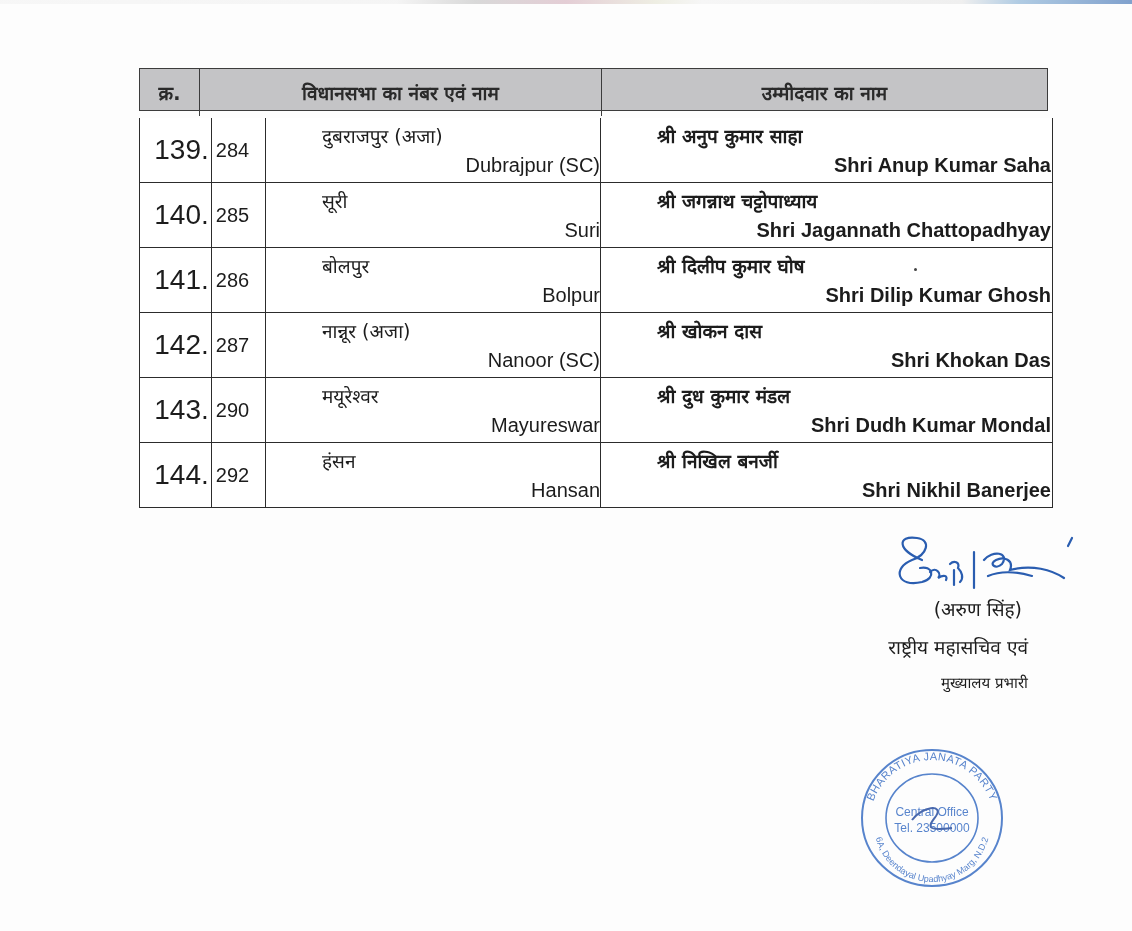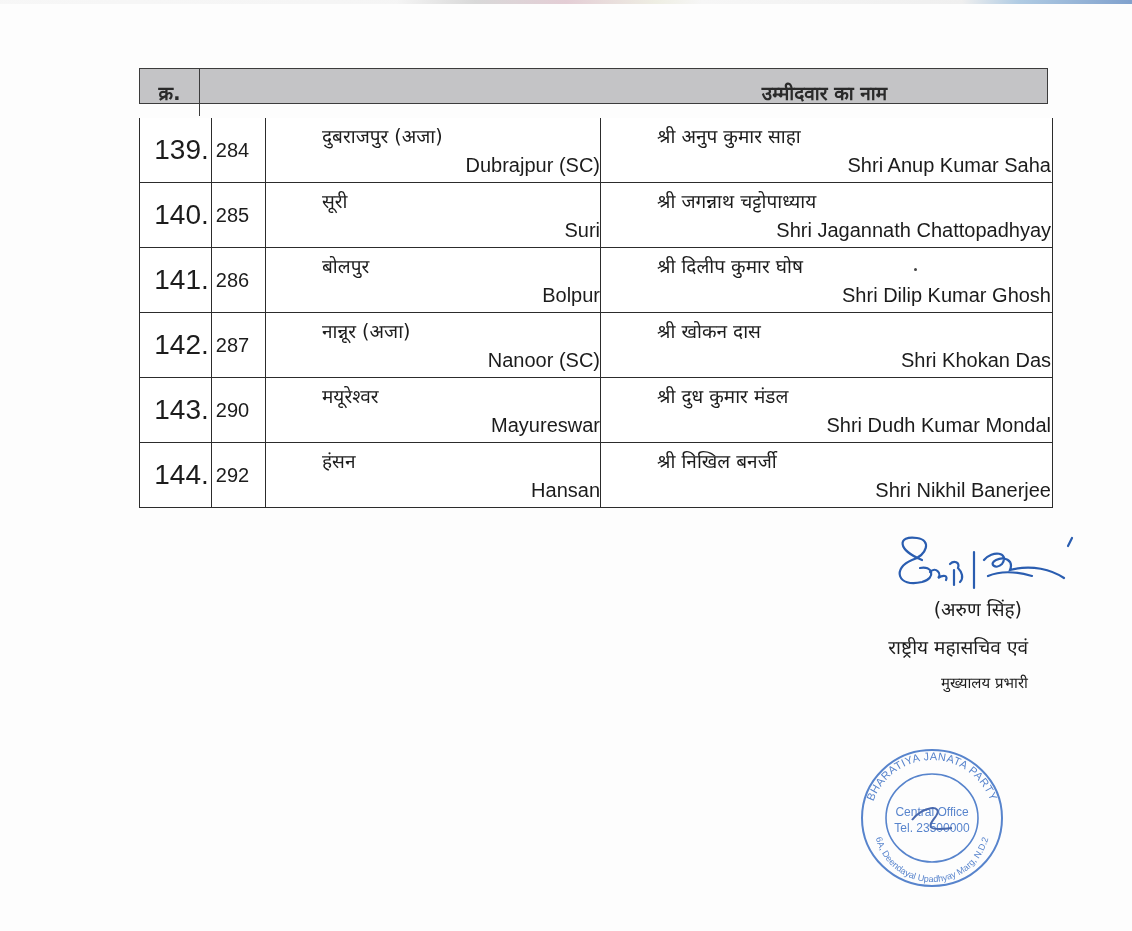--- a/index.html
+++ b/index.html
@@ -11,21 +11,21 @@
   }
   .scan-strip {
     position: absolute; top: 0; left: 0; width: 1132px; height: 4px;
     background: linear-gradient(90deg, #f4f4f4 0%, #f1f1f1 35%, #c9c9c9 42%, #d9b9c4 50%, #e8e8d8 58%, #f3f3f3 62%, #e9e9e9 85%, #8fb6d8 90%, #4a79b8 100%);
     opacity: 0.7;
   }
   .table {
     position: absolute; left: 139px; top: 68px;
   }
   .hdr {
-    position: absolute; left: 0; top: 0; width: 909px; height: 36px;
+    position: absolute; left: 0; top: 0; width: 909px; height: 43px;
     background: #c4c4c6;
     border: 1.5px solid #3c3c3c;
     box-sizing: border-box;
   }
   .hdr .hcell {
     position: absolute; top: 0; height: 47px;
     display: flex; align-items: center; justify-content: center;
     font-family: "DejaVu Sans", sans-serif;
     font-weight: bold; font-size: 19px; color: #2a2a2a;
   }
@@ -51,21 +51,21 @@
   .row .ac {
     left: 60px; width: 66px; border-right: 1.5px solid #2c2c2c;
     display: flex; align-items: center; justify-content: center;
     font-size: 20px;
   }
   .row .nm {
     left: 126px; width: 335px; border-right: 1.5px solid #2c2c2c;
     padding-left: 10px; padding-top: 3px;
   }
   .row .cand {
-    left: 461px; width: 450px; padding-left: 10px; padding-top: 3px;
+    left: 461px; width: 450px; padding-left: 10px; padding-top: 3px; font-weight: bold;
   }
   .hi {
     font-family: "DejaVu Sans", sans-serif; font-size: 19px; line-height: 30px; white-space: nowrap; margin-left: 46px;
   }
   .en {
     font-size: 20px; line-height: 28px; white-space: nowrap; text-align: right;
   }
   .sig-block {
     position: absolute; left: 800px; top: 530px; width: 240px; height: 180px;
   }
@@ -88,20 +88,21 @@
 </style>
 </head>
 <body>
 
 <div class="scan-strip"></div>
 <div class="faint-line"></div>
 
 <div class="table">
   <div class="hdr">
     <div class="hcell c1">क्र.</div>
+    <div class="hcell c2">विधानसभा का नंबर एवं नाम</div>
     <div class="hcell c3">उम्मीदवार का नाम</div>
   </div>
 
   <div class="body-rows">
     <div class="row">
       <div class="cell sn">139.</div>
       <div class="cell ac">284</div>
       <div class="cell nm">
         <div class="hi">दुबराजपुर  (अजा)</div>
         <div class="en">Dubrajpur (SC)</div>

